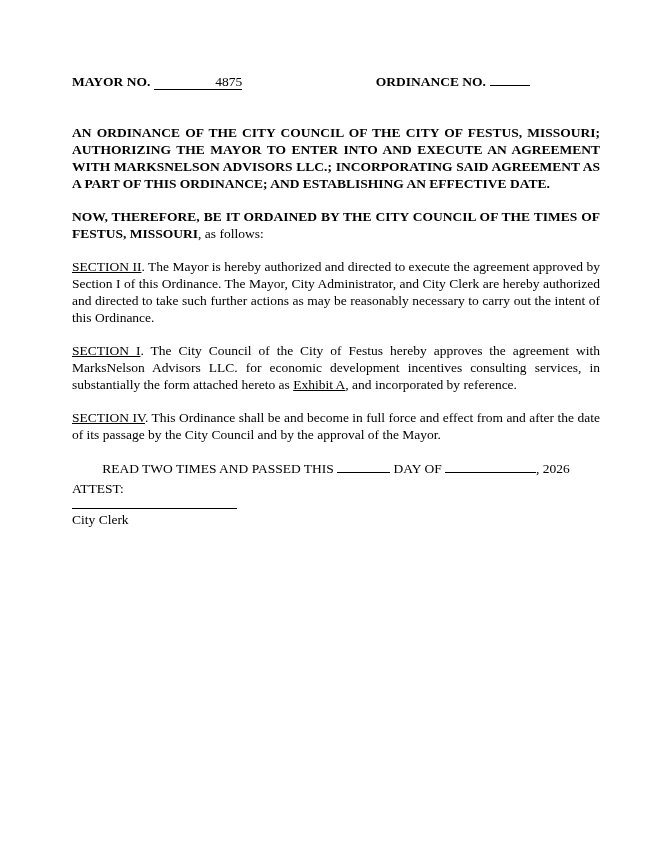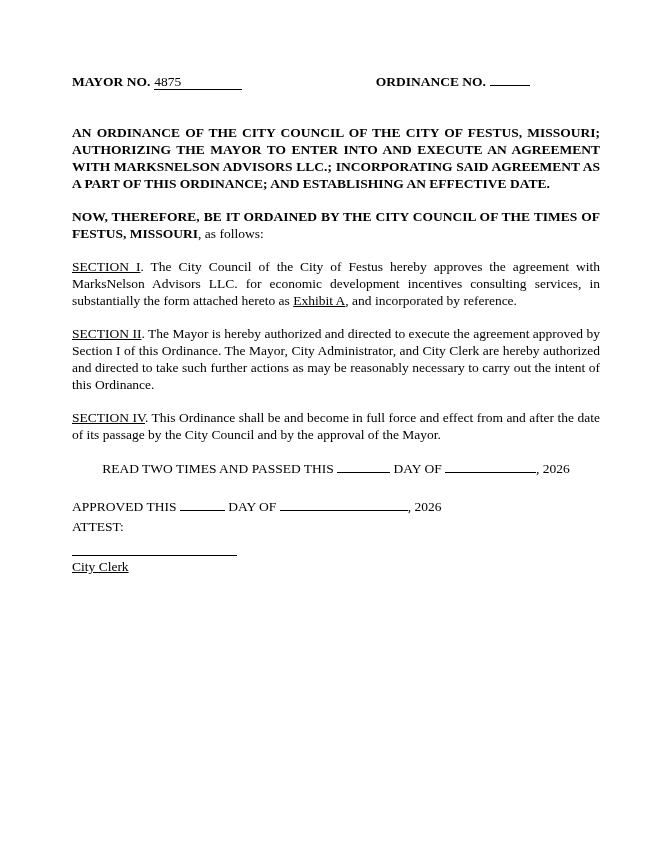--- a/index.html
+++ b/index.html
@@ -19,21 +19,21 @@
     display: flex;
     justify-content: space-between;
     align-items: baseline;
   }
   .header-group { font-weight: bold; white-space: nowrap; }
   .header-group.right { margin-right: 70px; }
   .bill-blank {
     display: inline-block;
     width: 88px;
     border-bottom: 1px solid #000;
-    text-align: left;
+    text-align: right;
     font-weight: normal;
     line-height: 15px;
     margin-left: 4px;
   }
   .short-blank {
     display: inline-block;
     width: 40px;
     height: 13px;
     border-bottom: 1px solid #000;
     margin-left: 4px;
@@ -63,53 +63,49 @@
   }
   .sig-block.president { margin-top: 39px; }
   .sig-block.mayor     { margin-top: 45px; }
   .sig-line {
     height: 0;
     border-bottom: 1px solid #000;
   }
   .sig-label { margin-top: 2px; }
   .approved-para { margin: 20px 0 0 0; text-align: left; }
   .attest { margin: 3px 0 0 0; }
-  .clerk-block { margin-top: 20px; width: 165px; text-decoration: underline; }
+  .clerk-block { margin-top: 11px; width: 165px; }
 </style>
 </head>
 <body>
 
 <div class="page">
 
   <div class="header-row">
     <span class="header-group left"><span>MAYOR NO.</span><span class="bill-blank">4875</span></span>
     <span class="header-group right"><span>ORDINANCE NO.</span><span class="short-blank"></span></span>
   </div>
 
   <p class="title-para">AN ORDINANCE OF THE CITY COUNCIL OF THE CITY OF FESTUS, MISSOURI; AUTHORIZING THE MAYOR TO ENTER INTO AND EXECUTE AN AGREEMENT WITH MARKSNELSON ADVISORS LLC.; INCORPORATING SAID AGREEMENT AS A PART OF THIS ORDINANCE; AND ESTABLISHING AN EFFECTIVE DATE.</p>
 
   <p class="para"><b>NOW, THEREFORE, BE IT ORDAINED BY THE CITY COUNCIL OF THE TIMES OF FESTUS, MISSOURI</b><span>, as follows:</span></p>
 
+  <p class="para"><span class="u">SECTION II</span><span>.  The Mayor is hereby authorized and directed to execute the agreement approved by Section I of this Ordinance. The Mayor, City Administrator, and City Clerk are hereby authorized and directed to take such further actions as may be reasonably necessary to carry out the intent of this Ordinance.</span></p>
+
   <p class="para"><span class="u">SECTION I</span><span>.  The City Council of the City of Festus hereby approves the agreement with MarksNelson Advisors LLC. for economic development incentives consulting services, in substantially the form attached hereto as </span><span class="u">Exhibit A</span><span>, and incorporated by reference.</span></p>
-
-  <p class="para"><span class="u">SECTION II</span><span>.  The Mayor is hereby authorized and directed to execute the agreement approved by Section I of this Ordinance. The Mayor, City Administrator, and City Clerk are hereby authorized and directed to take such further actions as may be reasonably necessary to carry out the intent of this Ordinance.</span></p>
 
 
   <p class="para"><span class="u">SECTION IV</span><span>.  This Ordinance shall be and become in full force and effect from and after the date of its passage by the City Council and by the approval of the Mayor.</span></p>
 
   <p class="para" style="text-align:center;"><span>READ TWO TIMES AND PASSED THIS</span>
     <span class="inline-blank w53"></span>
     <span>DAY OF</span>
     <span class="inline-blank w91"></span><span>, 2026</span></p>
 
 
-  <p class="approved-para"><span>APPROVED THIS</span>
-    <span class="inline-blank w45"></span>
-    <span>DAY OF</span>
-    <span class="inline-blank w128"></span><span>, 2026</span></p>
 
 
   <p class="attest">ATTEST:</p>
 
   <div class="clerk-block">
     <div class="sig-line"></div>
     <div class="sig-label">City Clerk</div>
   </div>
 
 </div>

